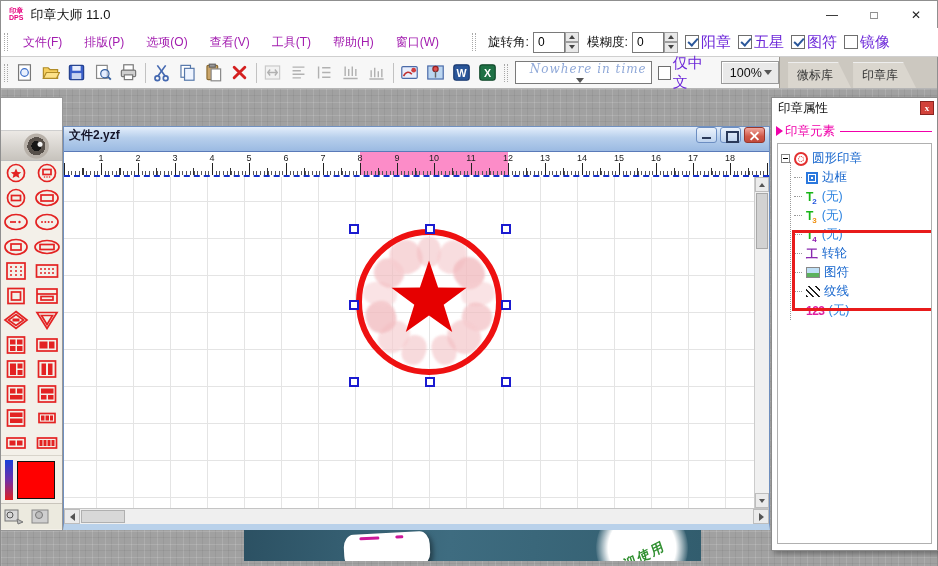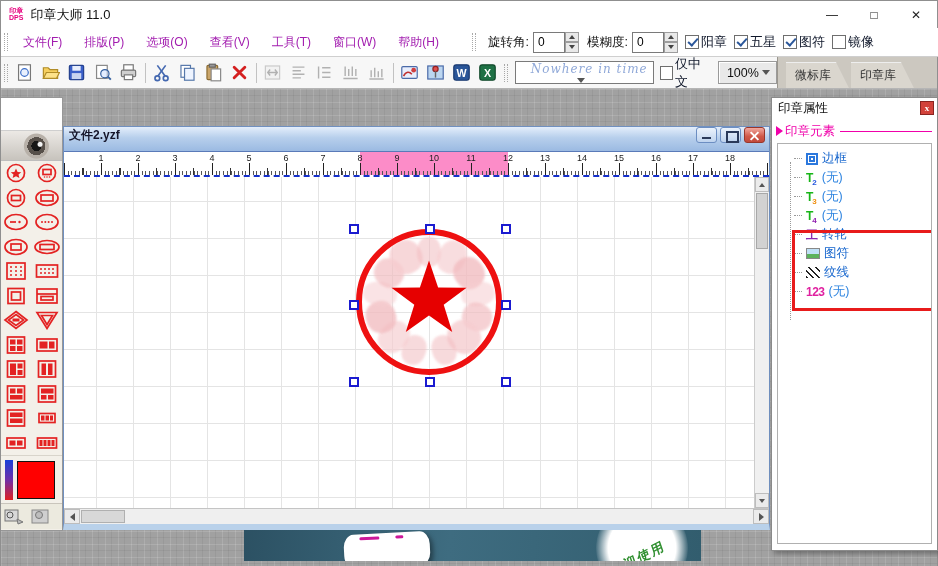--- a/index.html
+++ b/index.html
@@ -25,21 +25,21 @@
   .ctl-label { font-size:12.5px; color:#111; margin-left:4px; }
   .spin { display:flex; height:21px; }
   .spin .val { width:32px; border:1px solid #7a7a7a; background:#fff; font-size:12px; padding:2px 0 0 4px; }
   .spin .btns { width:14px; display:flex; flex-direction:column; }
   .spin .sb { flex:1; background:#e9e9e9; border:1px solid #9d9d9d; display:flex; align-items:center; justify-content:center; }
   .tri-up { width:0; height:0; border-left:3px solid transparent; border-right:3px solid transparent; border-bottom:4px solid #444; }
   .tri-dn { width:0; height:0; border-left:3px solid transparent; border-right:3px solid transparent; border-top:4px solid #444; }
   .opt { display:flex; align-items:center; gap:2px; margin-left:3px; }
   .cbox { width:14px; height:14px; border:1px solid #6e6e6e; background:#fff; position:relative; }
   .opt.on .cbox::after { content:""; position:absolute; left:2px; top:2px; width:8px; height:4px; border-left:2px solid #2b579a; border-bottom:2px solid #2b579a; transform:rotate(-48deg); }
-  .opt .olabel { font-size:13px; color:#0f172a; }
+  .opt .olabel { font-size:15px; color:#6d28d9; }
 
   
   #toolbar2 { position:absolute; left:0; top:56px; width:100%; height:32px; background:#f7f7f7; border-bottom:1px solid #b5b5b5; display:flex; align-items:center; }
   .tbi { width:26px; height:24px; display:flex; align-items:center; justify-content:center; }
   .tbi svg { width:19px; height:19px; }
   .tsep { width:1px; height:20px; background:#c2c2c2; margin:0 3px; }
   .font-combo { width:146px; height:23px; border:1px solid #7a7a7a; background:#fff; display:flex; align-items:center; margin-left:3px;flex-direction:column; }
   .font-name { flex:1; font-family:"DejaVu Serif", serif; font-style:italic; font-size:12px; color:#8fa8d8; padding-left:10px; letter-spacing:1px; }
   .chev { width:0; height:0; border-left:4px solid transparent; border-right:4px solid transparent; border-top:5px solid #555; margin-right:6px; }
   .zoom-combo { width:62px; height:23px; border:1px solid #9a9a9a; background:#e9e9e9; display:flex; align-items:center; margin-left:6px; box-shadow:inset 1px 1px 0 #fff; }
@@ -167,22 +167,22 @@
     </div>
   </div>
 
   <div id="menubar">
     <span class="grip"></span>
     <span class="menu-item">文件(F)</span>
     <span class="menu-item">排版(P)</span>
     <span class="menu-item">选项(O)</span>
     <span class="menu-item">查看(V)</span>
     <span class="menu-item">工具(T)</span>
+    <span class="menu-item">帮助(H)</span>
     <span class="menu-item">窗口(W)</span>
-    <span class="menu-item">帮助(H)</span>
   </div>
 
   <div id="stampbar">
     <span class="grip"></span>
     <span class="ctl-label">旋转角:</span>
     <span class="spin">
       <span class="val">0</span>
       <span class="btns">
           <span class="sb">
             <i class="tri-up"></i>
@@ -646,20 +646,25 @@
         <span class="prop-title">印章属性</span>
         <span class="prop-close">x</span>
       </div>
       <div class="prop-section">
         <i class="sec-arrow"></i>
         <span class="sec-label">印章元素</span>
         <span class="sec-line"></span>
       </div>
       <div class="tree">
         <span class="tree-vline"></span>
+        <div class="trow">
+          <span class="expander"></span>
+          <span class="ico-seal"></span>
+          <span>圆形印章</span>
+        </div>
         <div class="trow child">
           <span class="stub"></span>
           <span class="ico-border"></span>
           <span>边框</span>
         </div>
         <div class="trow child">
           <span class="stub"></span>
           <span><span class="tglyph">T</span><span class="tbadge b2">2</span></span>
           <span class="none-label">(无)</span>
         </div>

